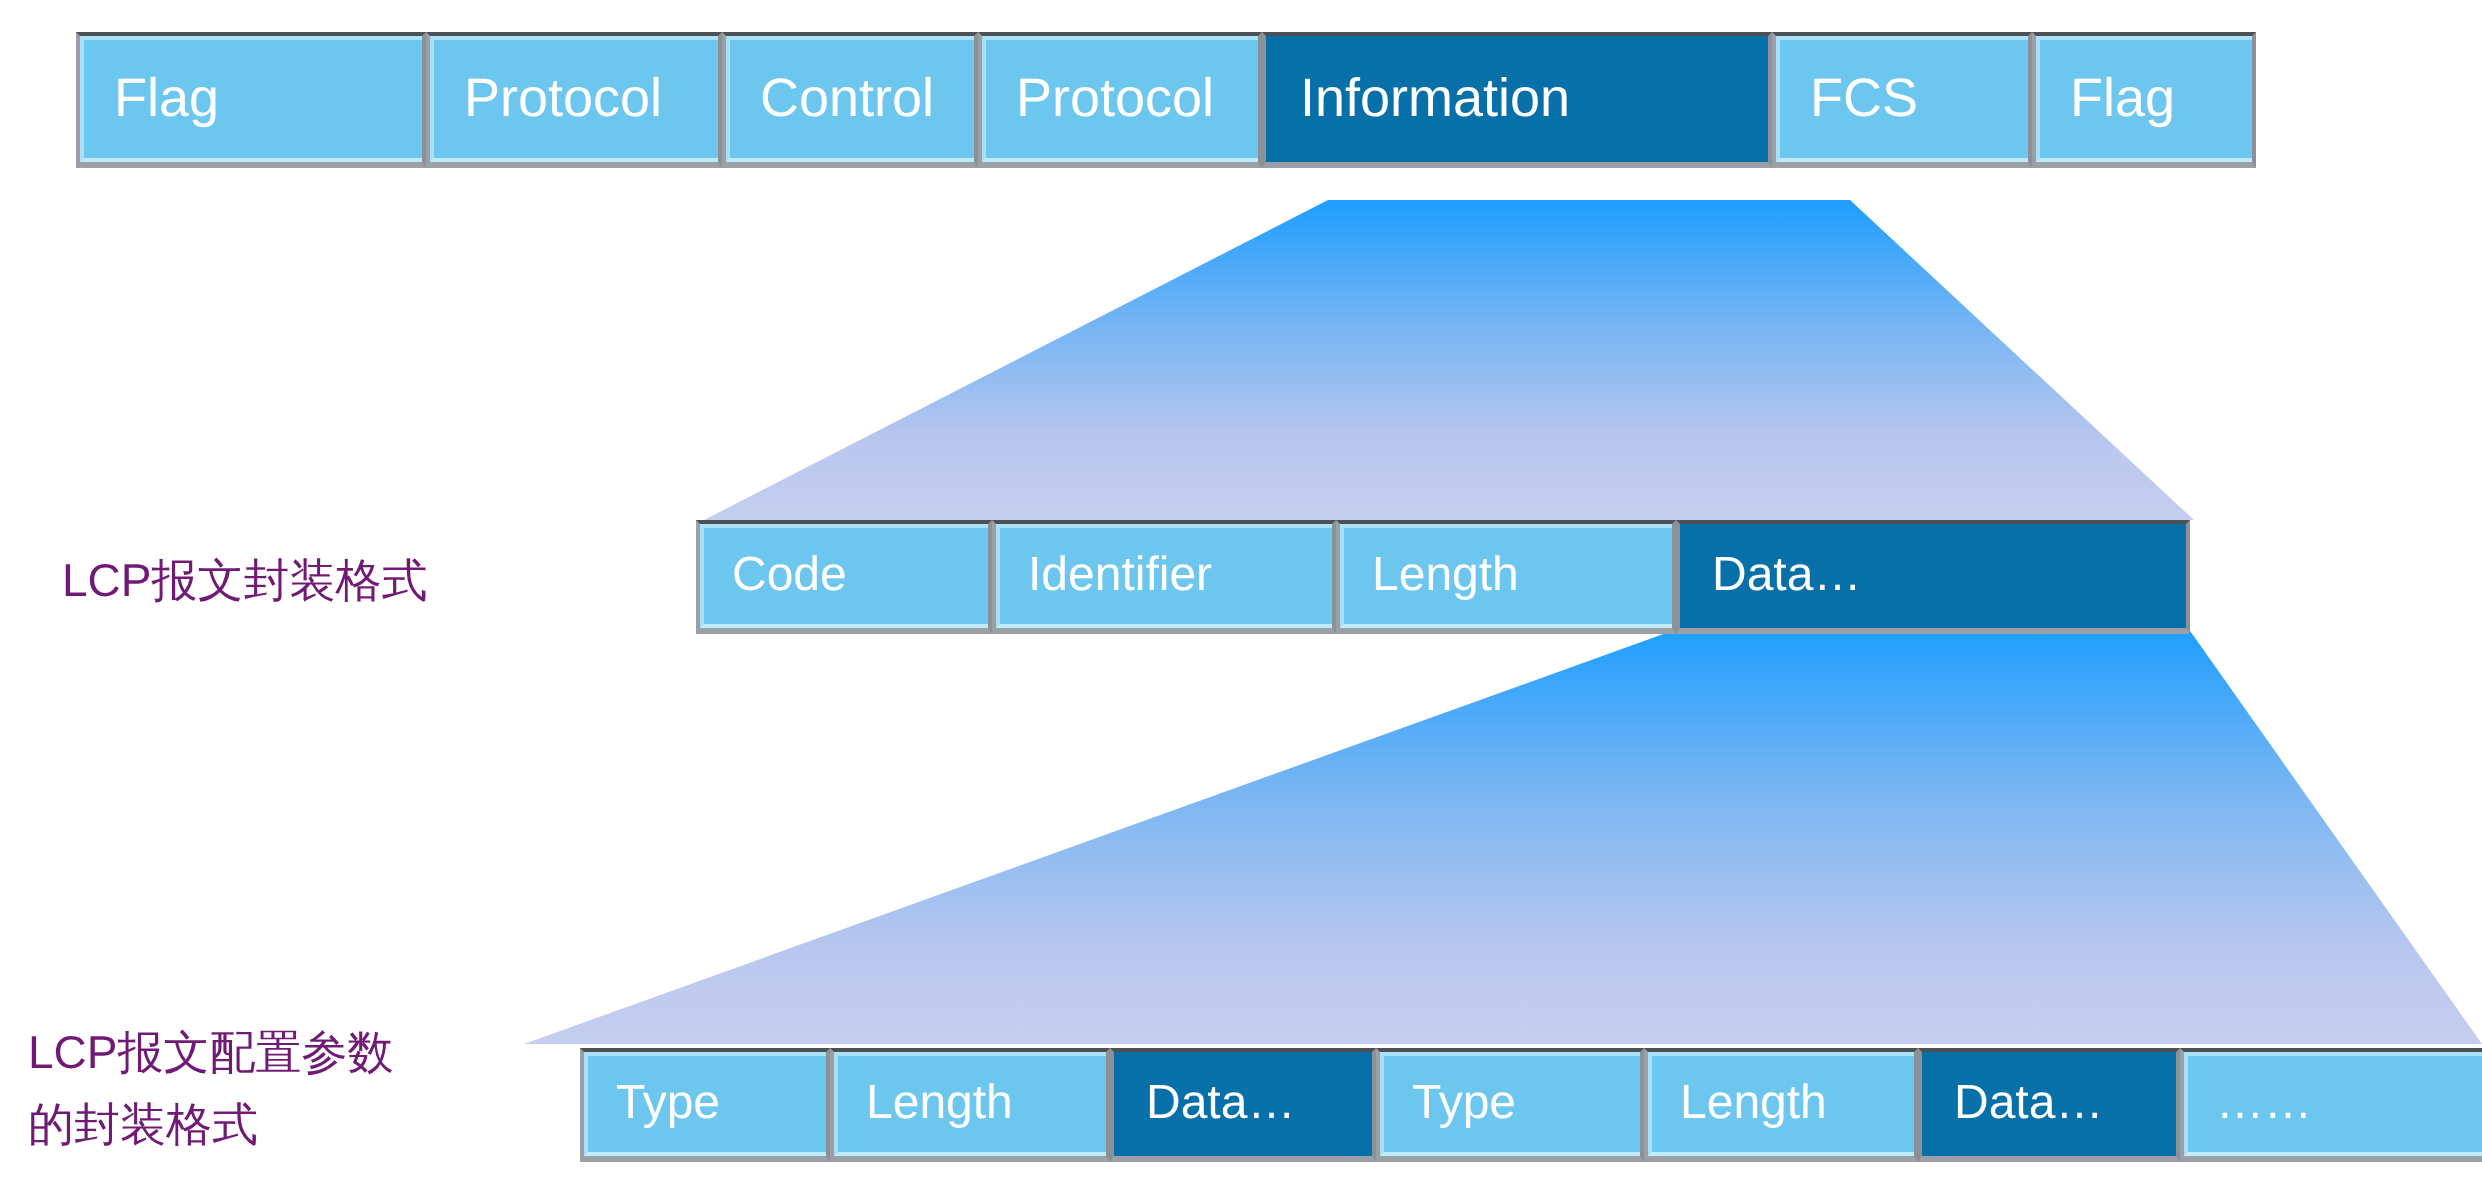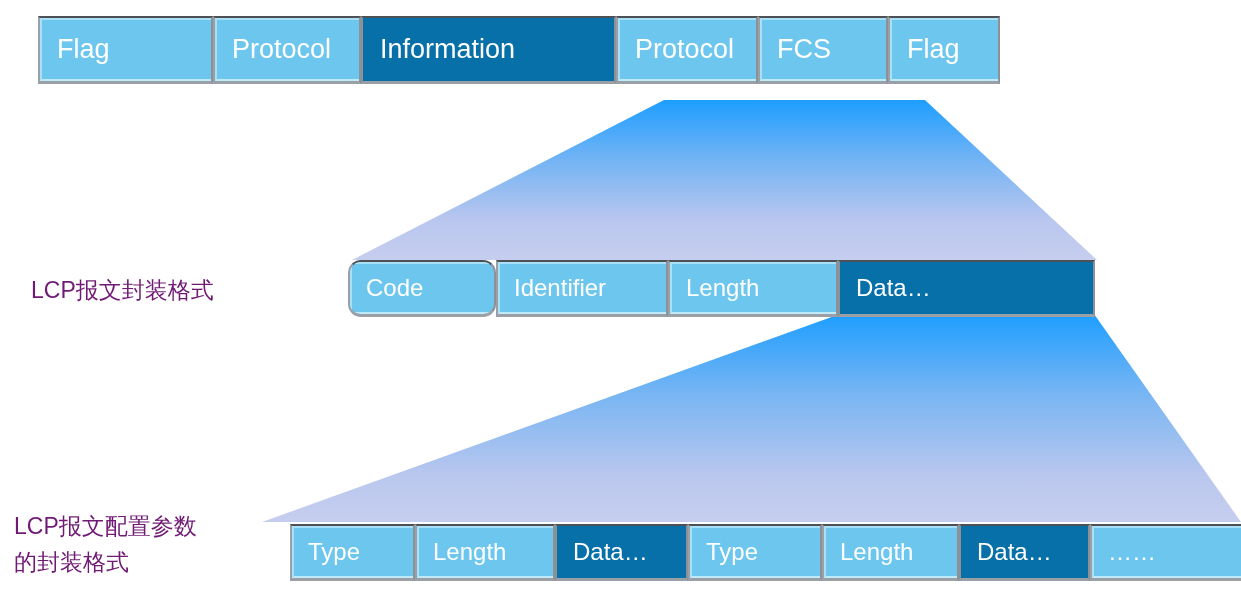--- a/index.html
+++ b/index.html
@@ -125,36 +125,39 @@
     <polygon points="840,0 1094,0 1241,208 262,208" fill="url(#fg2)"></polygon>
   </svg>
 
   <div class="row" id="row-ppp" style="left:38px; top:16px; height:68px;">
       <div class="cell" style="width: 175px;">
         <span class="cell-label">Flag</span>
       </div>
       <div class="cell" style="width: 148px;">
         <span class="cell-label">Protocol</span>
       </div>
-      <div class="cell dark" style="width: 255px;">
-        <span class="cell-label">Information</span>
+      <div class="cell" style="width: 128px;">
+        <span class="cell-label">Control</span>
       </div>
       <div class="cell" style="width: 142px;">
         <span class="cell-label">Protocol</span>
+      </div>
+      <div class="cell dark" style="width: 255px;">
+        <span class="cell-label">Information</span>
       </div>
       <div class="cell" style="width: 130px;">
         <span class="cell-label">FCS</span>
       </div>
       <div class="cell" style="width: 112px;">
         <span class="cell-label">Flag</span>
       </div>
     </div>
 
   <div class="row" id="row-lcp" style="left:348px; top:260px; height:57px;">
-      <div class="cell" style="width: 148px; border-radius: 13px;">
+      <div class="cell" style="width: 148px;">
         <span class="cell-label">Code</span>
       </div>
       <div class="cell" style="width: 172px;">
         <span class="cell-label">Identifier</span>
       </div>
       <div class="cell" style="width: 170px;">
         <span class="cell-label">Length</span>
       </div>
       <div class="cell dark" style="width: 257px;">
         <span class="cell-label">Data…</span>

